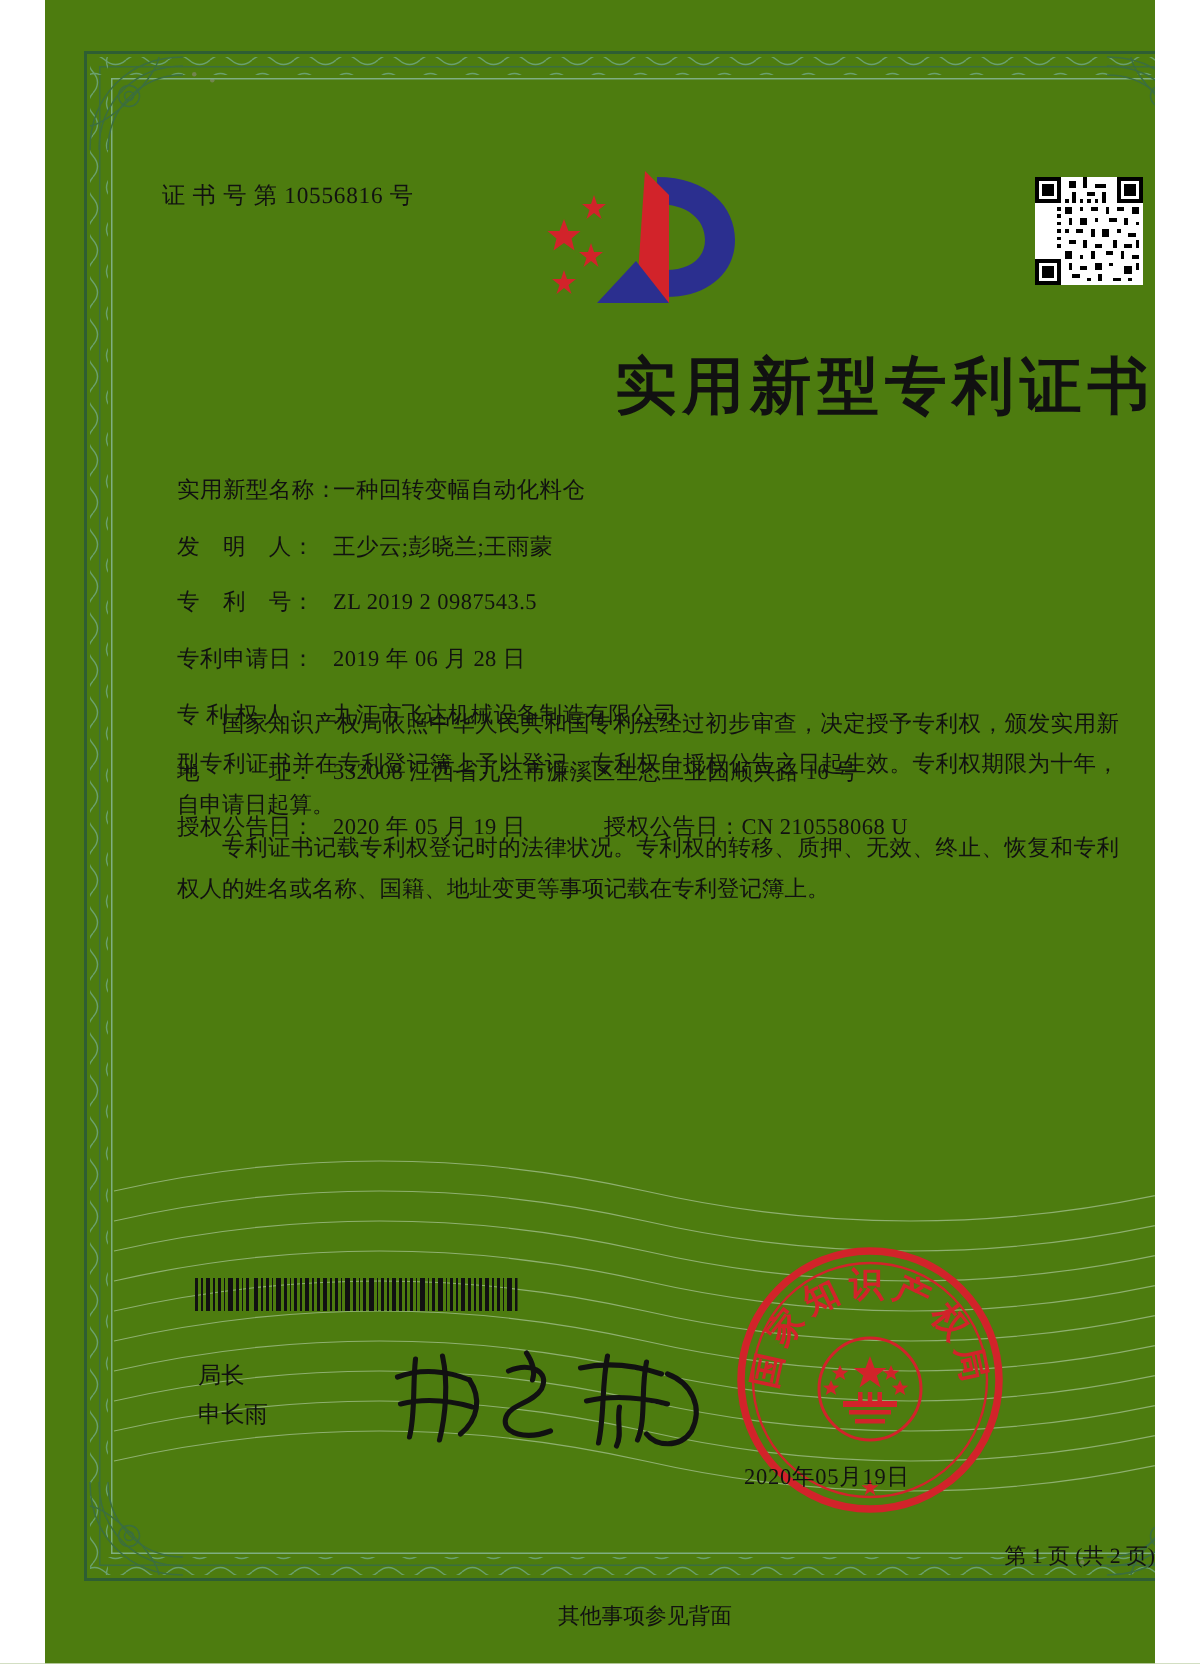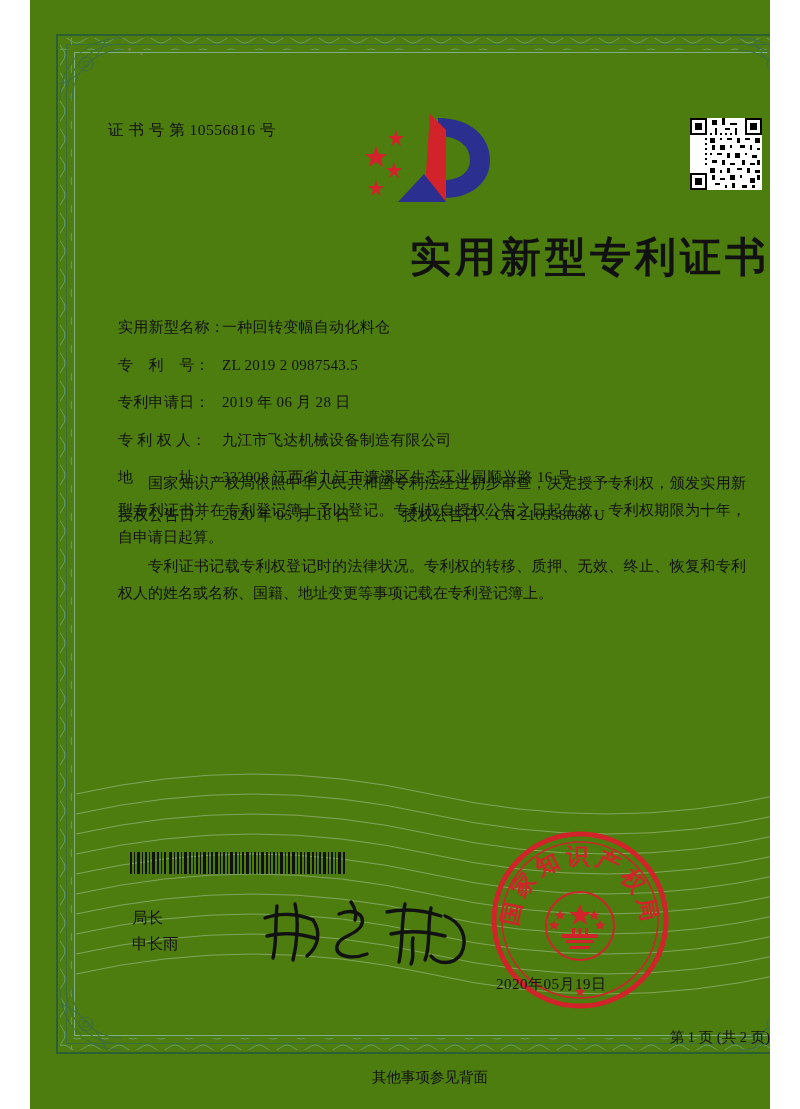--- a/index.html
+++ b/index.html
@@ -444,38 +444,42 @@
     </div>
 
     <div class="title">实用新型专利证书</div>
 
     <div class="fields">
       <div class="frow">
         <span class="flabel w-name">实用新型名称：</span>
         <span class="fvalue">一种回转变幅自动化料仓</span>
       </div>
       <div class="frow">
+        <span class="flabel w-name">发　明　人：</span>
+        <span class="fvalue">王少云;彭晓兰;王雨蒙</span>
+      </div>
+      <div class="frow">
         <span class="flabel w-name">专　利　号：</span>
         <span class="fvalue">ZL 2019 2 0987543.5</span>
       </div>
       <div class="frow">
         <span class="flabel w-name">专利申请日：</span>
         <span class="fvalue">2019 年 06 月 28 日</span>
       </div>
       <div class="frow">
         <span class="flabel w-name">专 利 权 人：</span>
         <span class="fvalue">九江市飞达机械设备制造有限公司</span>
       </div>
       <div class="frow">
         <span class="flabel w-name">地　　　址：</span>
         <span class="fvalue">332008 江西省九江市濂溪区生态工业园顺兴路 16 号</span>
       </div>
       <div class="frow two">
         <span class="flabel w-name">授权公告日：</span>
-        <span class="fvalue">2020 年 05 月 18 日</span>
+        <span class="fvalue">2020 年 05 月 19 日</span>
         <span class="flabel seg2" style="width:auto">授权公告日：</span>
         <span class="fvalue">CN 210558068 U</span>
       </div>
     </div>
 
     <div class="paragraphs">
       <p>国家知识产权局依照中华人民共和国专利法经过初步审查，决定授予专利权，颁发实用新型专利证书并在专利登记簿上予以登记。专利权自授权公告之日起生效。专利权期限为十年，自申请日起算。</p>
       <p>专利证书记载专利权登记时的法律状况。专利权的转移、质押、无效、终止、恢复和专利权人的姓名或名称、国籍、地址变更等事项记载在专利登记簿上。</p>
     </div>
 

